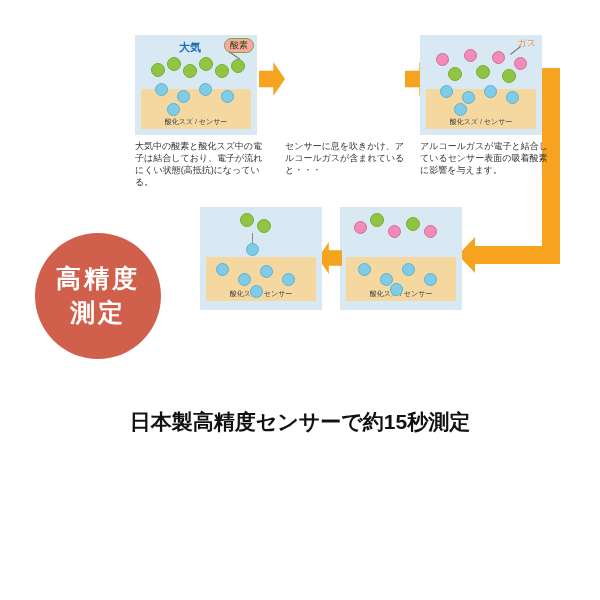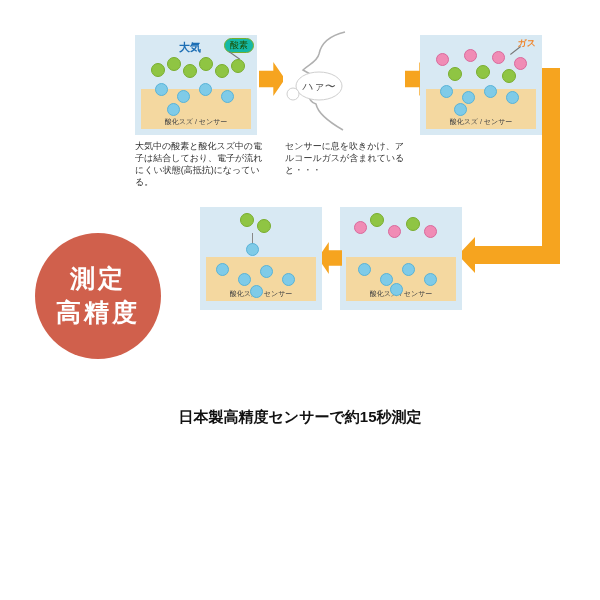--- a/index.html
+++ b/index.html
@@ -13,32 +13,32 @@
   .page{position:relative;width:600px;height:600px;background:#fff;overflow:hidden}
   .panel{position:absolute;background:var(--panel-bg)}
   .panel.white{background:#fff}
   .sensor-box{position:absolute;left:6px;right:6px;background:var(--sensor-box)}
   .sensor-label{position:absolute;bottom:2px;left:0;width:100%;text-align:center;font-size:7px;color:#444;white-space:nowrap}
   .mol{position:absolute;border-radius:50%;display:block}
   .mol.g{width:14px;height:14px;background:var(--oxygen-green);border:1px solid #79ad2e}
   .mol.b{width:13px;height:13px;background:var(--electron-blue);border:1px solid #58b3d8}
   .mol.p{width:13px;height:13px;background:var(--gas-pink);border:1px solid #d9699c}
   .atm-label{position:absolute;left:44px;top:5px;font-size:11px;font-weight:bold;color:var(--atmosphere-blue)}
-  .oxy-pill{position:absolute;right:3px;top:3px;font-size:9px;background:#14b8a6;color:#1c4d00;border:1px solid #79ad2e;border-radius:8px;padding:1px 5px;line-height:1.2}
-  .gas-label{position:absolute;right:6px;top:2px;font-size:9px;font-weight:bold;color:var(--gas-label-orange)}
+  .oxy-pill{position:absolute;right:3px;top:3px;font-size:9px;background:#fca5a5;color:#1c4d00;border:1px solid #79ad2e;border-radius:8px;padding:1px 5px;line-height:1.2}
+  .gas-label{position:absolute;right:6px;top:2px;font-size:9px;font-weight:normal;color:var(--gas-label-orange)}
   .pointer{position:absolute;background:#777;height:1px}
   .vline{position:absolute;background:#888;width:1px}
   .caption{position:absolute;font-size:9px;line-height:1.35;color:#333}
   .arrow-r{position:absolute;background:var(--arrow-orange);clip-path:polygon(0 26%,55% 26%,55% 0,100% 50%,55% 100%,55% 74%,0 74%)}
   .arrow-l{position:absolute;background:var(--arrow-orange);clip-path:polygon(100% 26%,45% 26%,45% 0,0 50%,45% 100%,45% 74%,100% 74%)}
   .elbow-v{position:absolute;left:542px;top:68px;width:18px;height:196px;background:var(--arrow-orange)}
   .elbow-h{position:absolute;left:474px;top:246px;width:86px;height:18px;background:var(--arrow-orange)}
   .elbow-head{position:absolute;left:458px;top:237px;width:17px;height:36px;background:var(--arrow-orange);clip-path:polygon(0 50%,100% 0,100% 100%)}
   .badge{position:absolute;left:35px;top:233px;width:126px;height:126px;border-radius:50%;background:var(--badge-red);color:#fff;display:flex;flex-direction:column;align-items:center;justify-content:center;font-size:25px;font-weight:600;letter-spacing:3px;line-height:1.35}
-  .heading{position:absolute;left:0;top:408px;width:600px;text-align:center;font-size:15px;font-weight:bold;color:#111}
+  .heading{position:absolute;left:0;top:408px;width:600px;text-align:center;font-size:21px;font-weight:bold;color:#111}
   .paragraph{position:absolute;left:20px;top:450px;width:560px;font-size:22px;line-height:1.58;color:var(--text-dark);text-align:justify}
   .breath-svg{position:absolute;left:0;top:0}
 </style>
 </head>
 <body>
 
 <div class="page">
 
   <div class="panel" style="left:135px;top:35px;width:122px;height:100px">
     <span class="atm-label">大気</span>
@@ -55,30 +55,20 @@
     </div>
     <i class="mol b" style="left:20px;top:48px"></i>
     <i class="mol b" style="left:42px;top:55px"></i>
     <i class="mol b" style="left:64px;top:48px"></i>
     <i class="mol b" style="left:86px;top:55px"></i>
     <i class="mol b" style="left:32px;top:68px"></i>
   </div>
 
   <span class="arrow-r" style="left:259px;top:62px;width:26px;height:34px"></span>
 
-  <div class="panel white" style="left:283px;top:30px;width:120px;height:105px">
-    <svg class="breath-svg" width="120" height="105" viewBox="0 0 120 105">
-      <path d="M62,2 C45,6 38,14 36,24 C34,32 26,34 20,40 L27,44 C23,48 25,52 22,56 C19,60 24,63 27,64 C25,69 29,73 33,74 C35,84 46,92 60,100" fill="#ffffff" stroke="#b0b0b0" stroke-width="1.5"></path>
-      <g>
-        <ellipse cx="36" cy="56" rx="23" ry="14" fill="#ffffff" stroke="#cfcfcf"></ellipse>
-        <circle cx="10" cy="64" r="6" fill="#ffffff" stroke="#cfcfcf"></circle>
-        <text x="36" y="60" text-anchor="middle" font-size="11" fill="#555">ハァ〜</text>
-      </g>
-    </svg>
-  </div>
 
   <span class="arrow-r" style="left:405px;top:62px;width:26px;height:34px"></span>
 
   <div class="panel" style="left:420px;top:35px;width:122px;height:100px">
     <span class="gas-label">ガス</span>
     <span class="pointer" style="right:20px;top:15px;width:13px;transform:rotate(-38deg)"></span>
     <i class="mol p" style="left:16px;top:18px"></i>
     <i class="mol p" style="left:44px;top:14px"></i>
     <i class="mol p" style="left:72px;top:16px"></i>
     <i class="mol p" style="left:94px;top:22px"></i>
@@ -94,20 +84,21 @@
     <i class="mol b" style="left:86px;top:56px"></i>
     <i class="mol b" style="left:34px;top:68px"></i>
   </div>
 
   <span class="elbow-v"></span>
   <span class="elbow-h"></span>
   <span class="elbow-head"></span>
 
   <p class="caption" style="left:285px;top:140px;width:122px">センサーに息を吹きかけ、アルコールガスが含まれていると・・・</p>
   <p class="caption" style="left:135px;top:140px;width:128px">大気中の酸素と酸化スズ中の電子は結合しており、電子が流れにくい状態(高抵抗)になっている。</p>
+  <p class="caption" style="left:420px;top:140px;width:128px">アルコールガスが電子と結合しているセンサー表面の吸着酸素に影響を与えます。</p>
 
   <div class="panel" style="left:340px;top:207px;width:122px;height:103px">
     <i class="mol p" style="left:14px;top:14px"></i>
     <i class="mol g" style="left:30px;top:6px"></i>
     <i class="mol p" style="left:48px;top:18px"></i>
     <i class="mol g" style="left:66px;top:10px"></i>
     <i class="mol p" style="left:84px;top:18px"></i>
     <div class="sensor-box" style="top:50px;height:44px">
       <span class="sensor-label">酸化スズ / センサー</span>
     </div>
@@ -130,19 +121,19 @@
     </div>
     <i class="mol b" style="left:16px;top:56px"></i>
     <i class="mol b" style="left:38px;top:66px"></i>
     <i class="mol b" style="left:60px;top:58px"></i>
     <i class="mol b" style="left:82px;top:66px"></i>
     <i class="mol b" style="left:50px;top:78px"></i>
   </div>
 
 
   <div class="badge">
+    <span>高精度</span>
     <span>測定</span>
-    <span>高精度</span>
   </div>
 
   <h2 class="heading">日本製高精度センサーで約15秒測定</h2>
 
 </div>
 
 </body></html>

